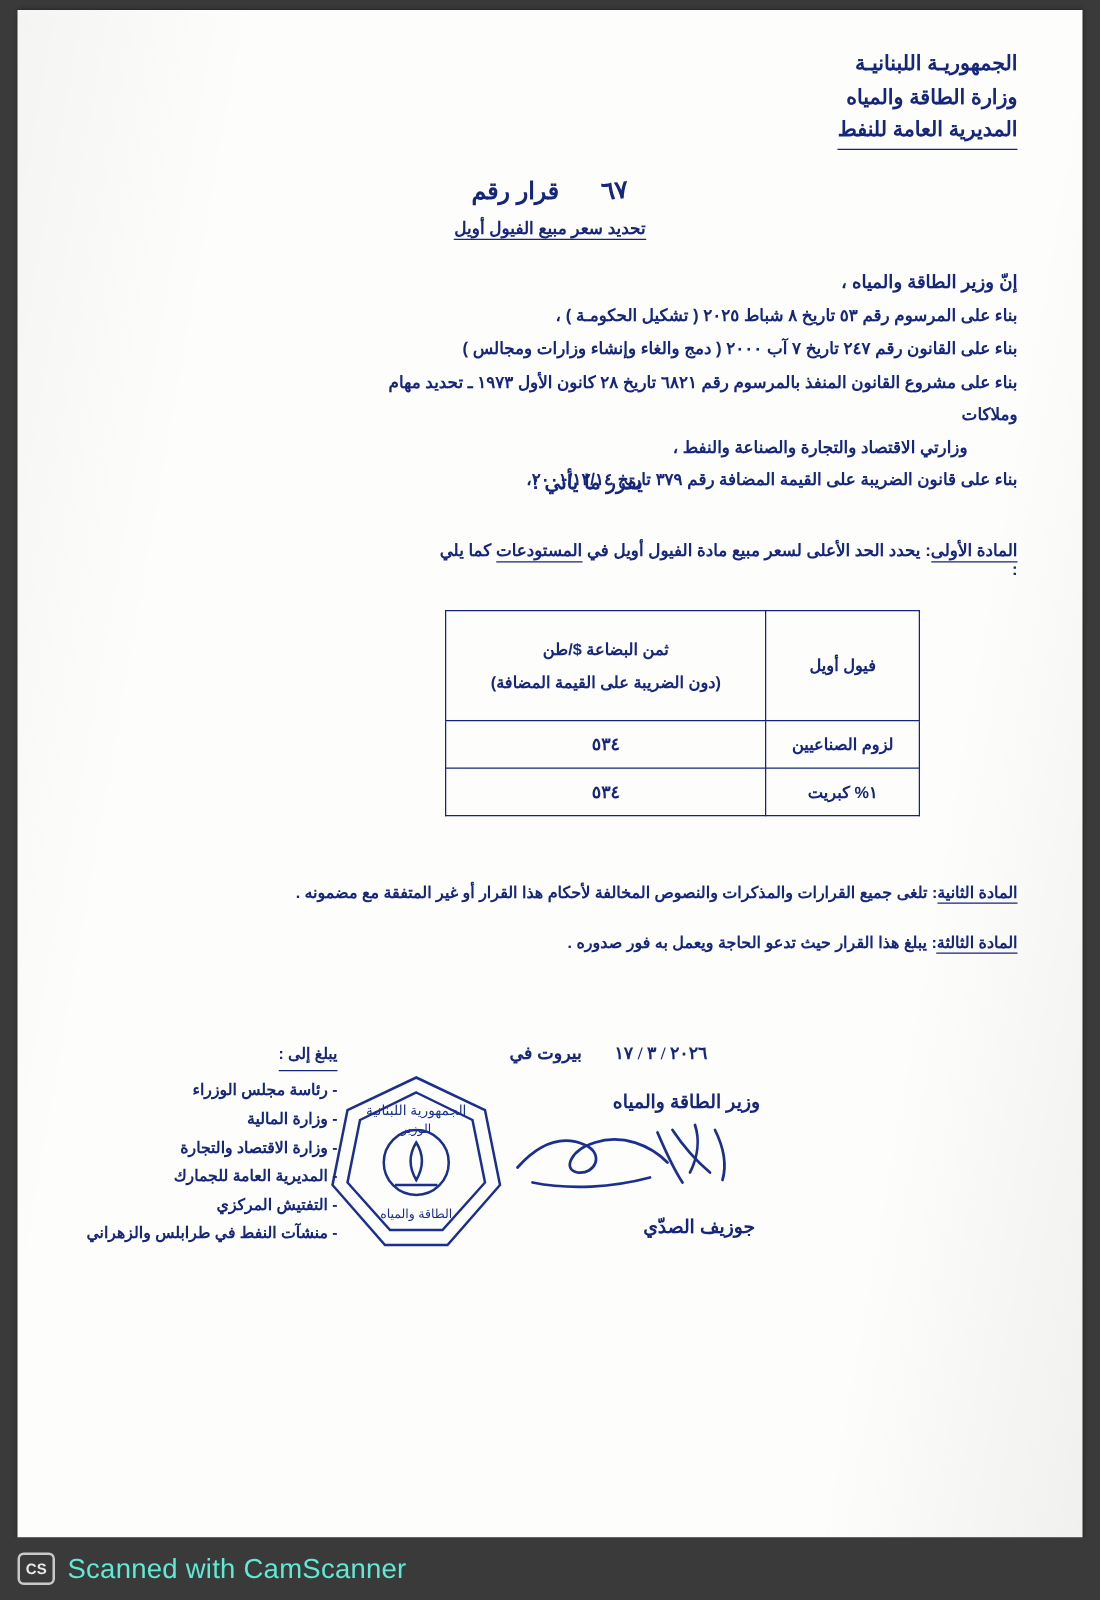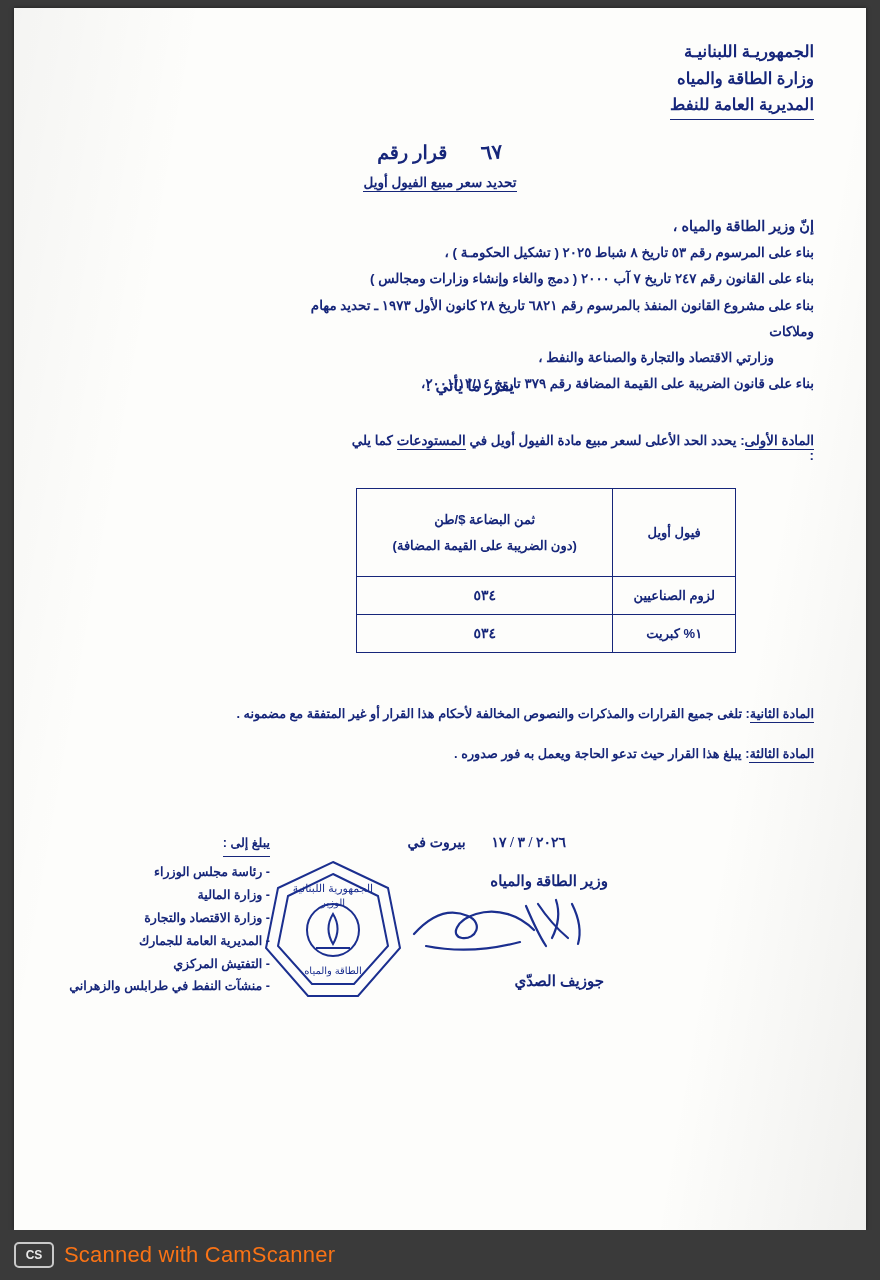--- a/index.html
+++ b/index.html
@@ -218,32 +218,32 @@
     bottom: 0;
     width: 880px;
     height: 50px;
     background: #3a3a3a;
     display: flex;
     align-items: center;
     padding-left: 14px;
     direction: ltr;
   }
   #footer .cs-logo {
-    width: 40px; height: 26px;
+    width: 30px; height: 26px;
     border: 2px solid #c9c9c9;
     border-radius: 5px;
     color: #e8e8e8;
     font-size: 12px;
     font-weight: bold;
     display: flex; align-items: center; justify-content: center;
     font-family: "Liberation Sans", sans-serif;
     margin-right: 10px;
   }
   #footer .cs-text {
-    color: #f97316;
+    color: #5eead4;
     font-size: 22px;
     font-family: "Liberation Sans", sans-serif;
     letter-spacing: 0.2px;
   }
 </style>
 </head>
 <body>
 
 <div id="page">
 

